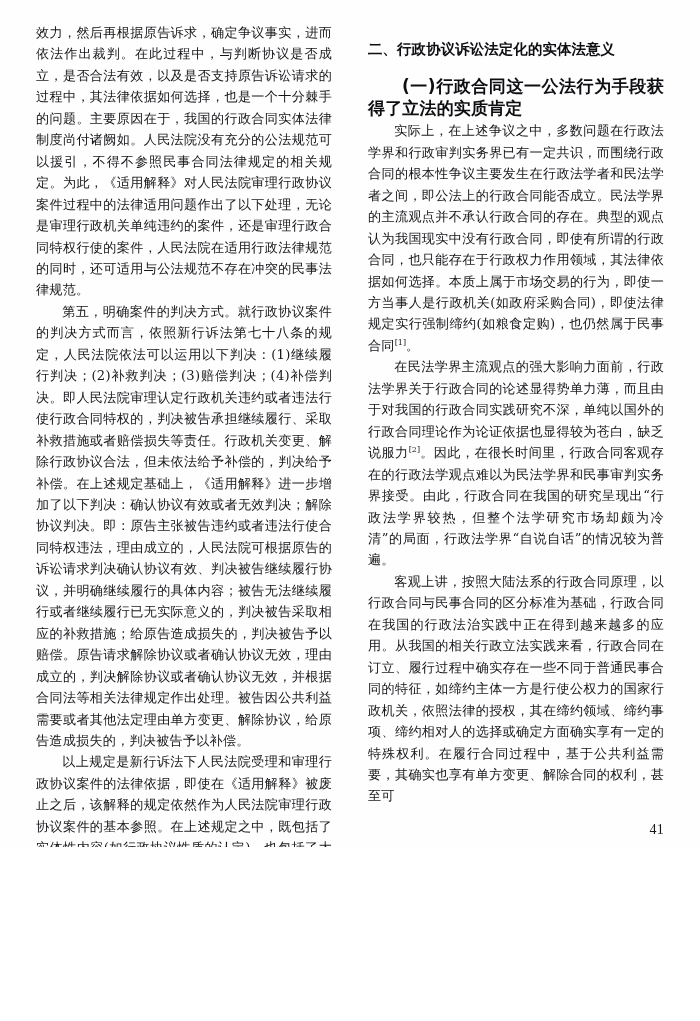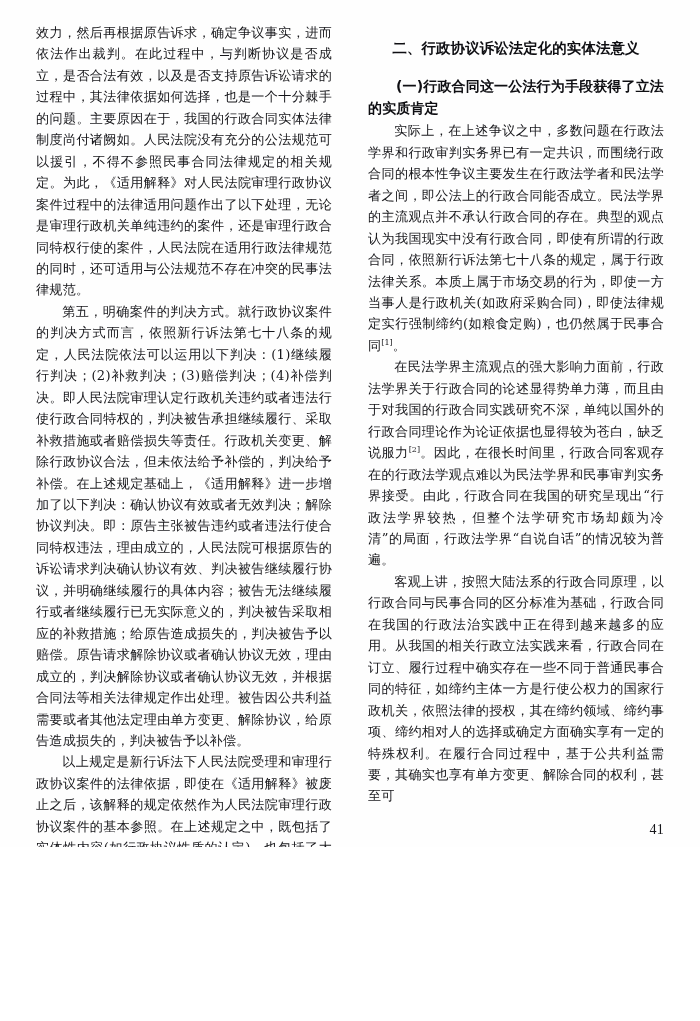--- a/index.html
+++ b/index.html
@@ -51,32 +51,32 @@
     text-indent: 2em;
     margin: 0;
     letter-spacing: 0.02em;
     word-break: break-all;
     -webkit-font-smoothing: antialiased;
   }
   .para.cont {
     text-indent: 0;
   }
   .h-section {
-    font-family: Liberation Mono, monospace;
+    font-family: Liberation Sans, sans-serif;
     font-size: 14.4px;
     font-weight: bold;
     line-height: 21.45px;
     color: #0e0e12;
-    text-align: center;
+    text-align: left;
     margin: 17px 0 16px 0;
     letter-spacing: 0.01em;
   }
   .h-sub {
     font-family: "DejaVu Sans", "Liberation Sans", sans-serif;
-    font-size: 14px;
+    font-size: 17px;
     font-weight: bold;
     line-height: 21.45px;
     color: #0e0e12;
     text-align: justify;
     text-indent: 2em;
     margin: 0 0 1px 0;
     letter-spacing: 0.01em;
     word-break: break-all;
   }
   sup.fn {
@@ -109,21 +109,21 @@
     </div>
 
     <div class="column right">
 
       <h2 class="h-section">二、行政协议诉讼法定化的实体法意义</h2>
 
       <h3 class="h-sub">(一)行政合同这一公法行为手段获得了立法的实质肯定</h3>
 
 
       <p class="para">
-        <span>实际上，在上述争议之中，多数问题在行政法学界和行政审判实务界已有一定共识，而围绕行政合同的根本性争议主要发生在行政法学者和民法学者之间，即公法上的行政合同能否成立。民法学界的主流观点并不承认行政合同的存在。典型的观点认为我国现实中没有行政合同，即使有所谓的行政合同，依照新行诉法第七十八条的规定，属于行政法律关系。本质上属于市场交易的行为，即使一方当事人是行政机关(如政府采购合同)，即使法律规定实行强制缔约(如粮食定购)，也仍然属于民事合同</span><sup class="fn">[1]</sup><span>。</span>
+        <span>实际上，在上述争议之中，多数问题在行政法学界和行政审判实务界已有一定共识，而围绕行政合同的根本性争议主要发生在行政法学者和民法学者之间，即公法上的行政合同能否成立。民法学界的主流观点并不承认行政合同的存在。典型的观点认为我国现实中没有行政合同，即使有所谓的行政合同，也只能存在于行政权力作用领域，其法律依据如何选择。本质上属于市场交易的行为，即使一方当事人是行政机关(如政府采购合同)，即使法律规定实行强制缔约(如粮食定购)，也仍然属于民事合同</span><sup class="fn">[1]</sup><span>。</span>
       </p>
 
       <p class="para">
         <span>在民法学界主流观点的强大影响力面前，行政法学界关于行政合同的论述显得势单力薄，而且由于对我国的行政合同实践研究不深，单纯以国外的行政合同理论作为论证依据也显得较为苍白，缺乏说服力</span><sup class="fn">[2]</sup><span>。因此，在很长时间里，行政合同客观存在的行政法学观点难以为民法学界和民事审判实务界接受。由此，行政合同在我国的研究呈现出“行政法学界较热，但整个法学研究市场却颇为冷清”的局面，行政法学界“自说自话”的情况较为普遍。</span>
       </p>
 
       <p class="para">客观上讲，按照大陆法系的行政合同原理，以行政合同与民事合同的区分标准为基础，行政合同在我国的行政法治实践中正在得到越来越多的应用。从我国的相关行政立法实践来看，行政合同在订立、履行过程中确实存在一些不同于普通民事合同的特征，如缔约主体一方是行使公权力的国家行政机关，依照法律的授权，其在缔约领域、缔约事项、缔约相对人的选择或确定方面确实享有一定的特殊权利。在履行合同过程中，基于公共利益需要，其确实也享有单方变更、解除合同的权利，甚至可</p>
     </div>
 
   </div>

